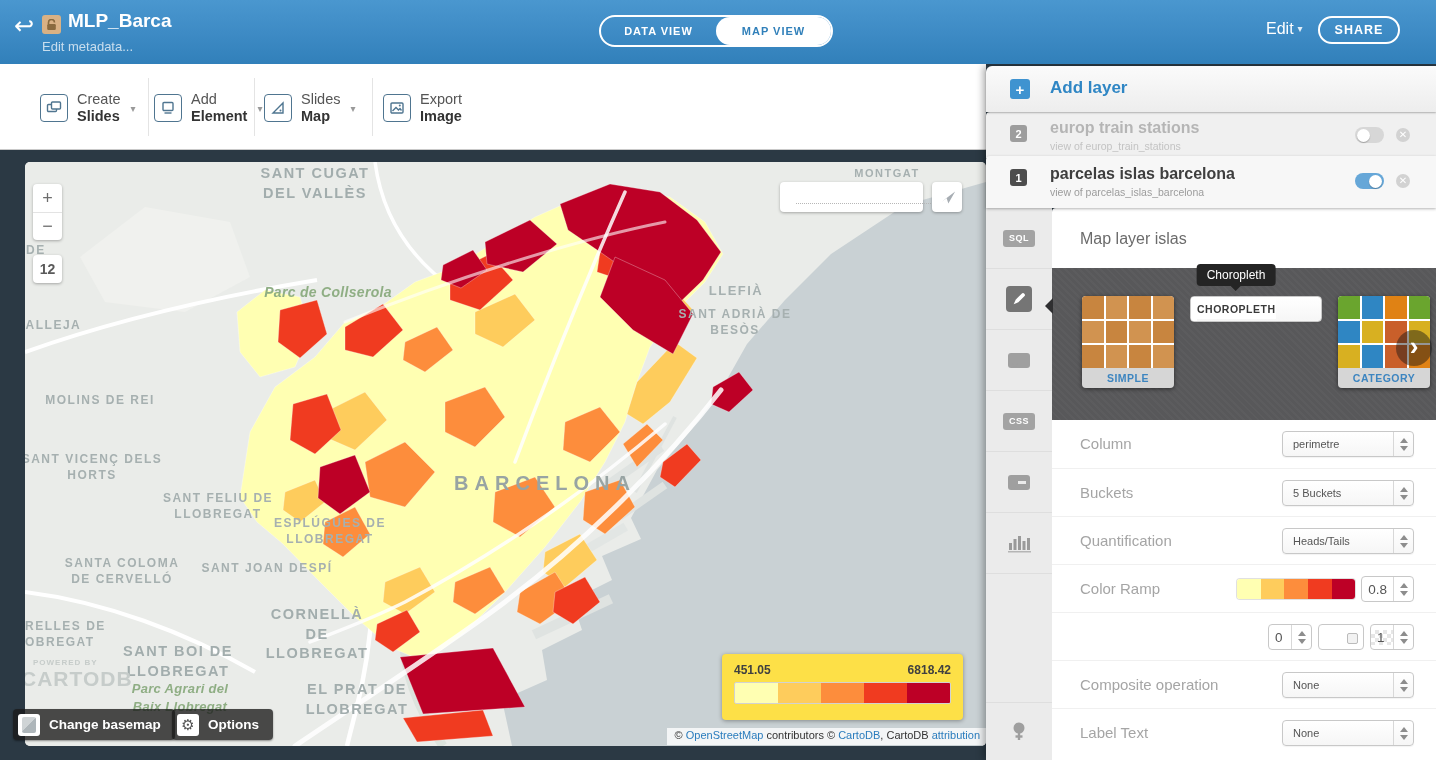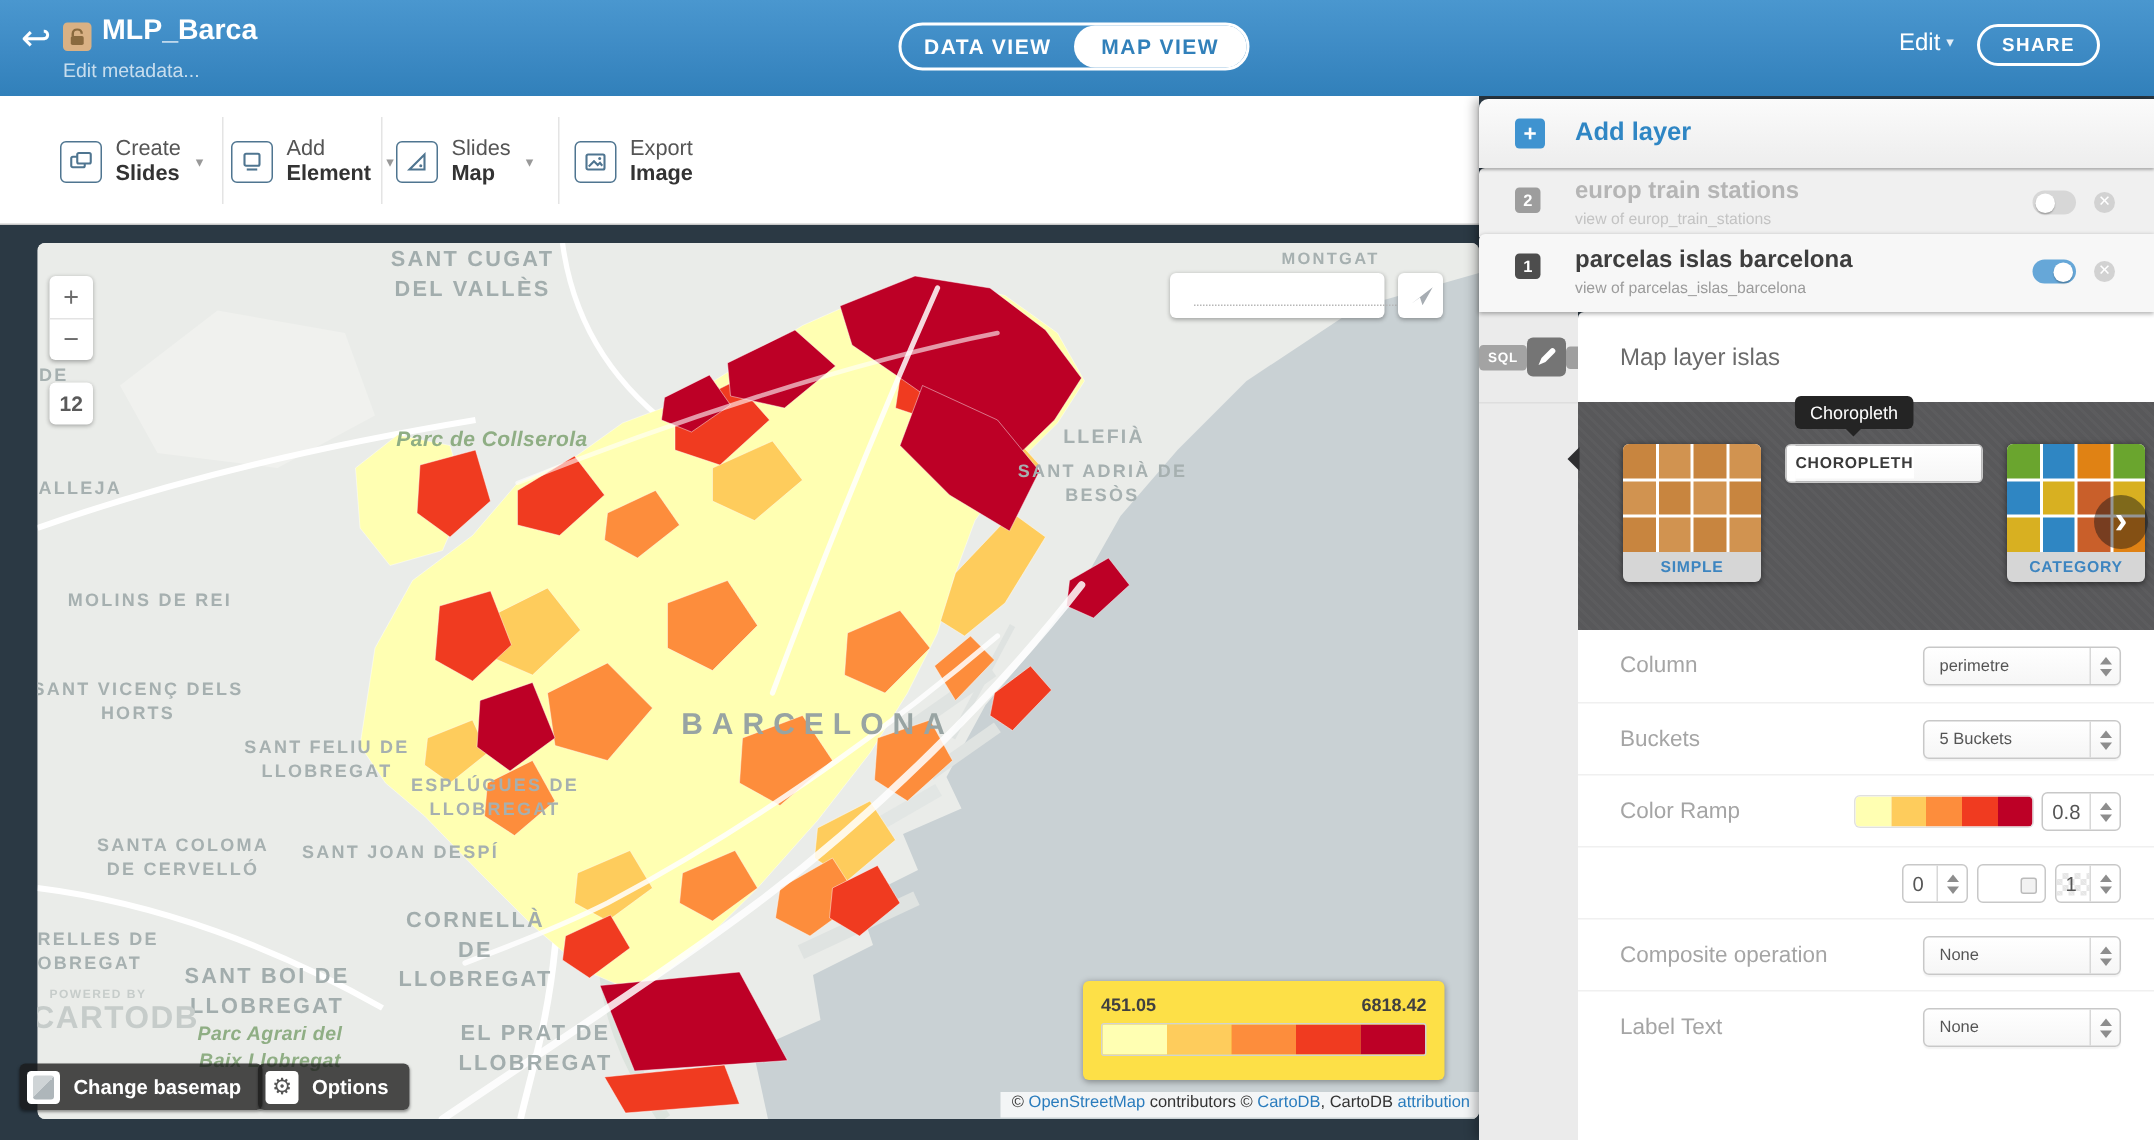--- a/index.html
+++ b/index.html
@@ -8,21 +8,21 @@
 
   
   .topbar { position:absolute; left:0; top:0; width:1436px; height:64px; z-index:40;
     background:linear-gradient(180deg,#4a97cf 0%,#3d8ac4 55%,#3180ba 100%); }
   .back-arrow { position:absolute; left:14px; top:14px; color:#fff; font-size:24px; line-height:24px; cursor:pointer; }
   .lock-badge { position:absolute; left:42px; top:15px; width:19px; height:19px; background:#d9b184; border-radius:3px;
     display:flex; align-items:center; justify-content:center; }
   .vis-title { position:absolute; left:68px; top:10px; color:#fff; font-size:19px; font-weight:bold; }
   .vis-subtitle { position:absolute; left:42px; top:39px; color:rgba(255,255,255,.72); font-size:13px; }
   .view-toggle { position:absolute; left:599px; top:15px; width:234px; height:32px; border:2px solid #fff; border-radius:17px; display:flex; }
-  .vt-seg { flex:1; display:flex; align-items:center; justify-content:center; font-size:14px; font-weight:bold; letter-spacing:1px; color:#fff; cursor:pointer; }
+  .vt-seg { flex:1; display:flex; align-items:center; justify-content:center; font-size:11px; font-weight:bold; letter-spacing:1px; color:#fff; cursor:pointer; }
   .vt-seg.active { background:#fff; border-radius:14px; color:#3180ba; margin:0; }
   .edit-menu { position:absolute; left:1266px; top:20px; color:#fff; font-size:16px; cursor:pointer; }
   .edit-caret { font-size:10px; vertical-align:2px; color:rgba(255,255,255,.85); padding-left:4px; }
   .share-btn { position:absolute; left:1318px; top:16px; width:82px; height:28px; border:2px solid #fff; border-radius:15px;
     color:#fff; font-size:12.5px; font-weight:bold; letter-spacing:1px; display:flex; align-items:center; justify-content:center; cursor:pointer; }
 
   
   .toolbar { position:absolute; left:0; top:64px; width:986px; height:86px; background:#fff; border-bottom:1px solid #c9c9c9; z-index:10; }
   .tool-btn { position:absolute; top:26px; height:36px; display:flex; align-items:center; cursor:pointer; }
   .tool-icon { width:28px; height:28px; border:1.5px solid #4f7590; border-radius:4px; display:flex; align-items:center; justify-content:center; }
@@ -97,21 +97,21 @@
   .toggle { position:absolute; right:52px; width:29px; height:16px; border-radius:9px; cursor:pointer; }
   .disabled .toggle { top:15px; background:#d7d7d7; }
   .on .toggle { top:17px; background:#66a7d8; }
   .knob { position:absolute; top:1.5px; width:13px; height:13px; background:#fff; border-radius:50%; box-shadow:0 1px 1px rgba(0,0,0,.25); }
   .toggle.off .knob { left:2px; } .toggle.ontg .knob { right:2px; }
   .close-x { position:absolute; right:26px; width:14px; height:14px; border-radius:50%; background:#d2d2d2; color:#fff;
     font-size:10px; line-height:14px; text-align:center; font-weight:bold; cursor:pointer; }
   .disabled .close-x { top:16px; } .on .close-x { top:18px; }
 
   .panel-body { position:absolute; left:0; top:142px; width:450px; height:552px; display:flex; }
-  .rail { width:66px; background:#ebebeb; display:flex; flex-direction:row; }
+  .rail { width:66px; background:#ebebeb; display:flex; flex-direction:column; }
   .rail-item { height:61px; border-bottom:1px solid #dedede; display:flex; align-items:center; justify-content:center; cursor:pointer; }
   .rail-spacer { flex:1; }
   .rail-bottom { height:58px; border-top:1px solid #dedede; display:flex; align-items:center; justify-content:center; cursor:pointer; }
   .code-badge { width:32px; height:17px; background:#a3a3a3; border-radius:3px; color:#fff; font-size:9px; font-weight:bold;
     letter-spacing:.5px; display:flex; align-items:center; justify-content:center; }
   .bubble-ic { width:22px; height:15px; background:#9f9f9f; border-radius:3px; position:relative; }
   .bubble-ic:after { content:""; position:absolute; left:4px; bottom:-5px; border:5px solid transparent; border-top-color:#9f9f9f; border-left-width:3px; border-right-width:3px; }
   .tooltip-ic { width:22px; height:15px; background:#9f9f9f; border-radius:3px; position:relative; }
   .tooltip-ic:before { content:""; position:absolute; left:2px; bottom:-4px; border:4px solid transparent; border-top-color:#9f9f9f; border-right-width:2px; }
   .tooltip-ic:after { content:""; position:absolute; right:4px; top:6px; width:8px; height:3px; background:#ebebeb; }
@@ -525,20 +525,32 @@
               <span class="sel">
                 <span class="sval">5 Buckets</span>
                 <span class="stepper">
                   <span class="tri-up"></span>
                   <span class="tri-dn"></span>
                 </span>
               </span>
             </span>
         </div>
         <div class="frow">
+          <span class="flabel">Quantification</span>
+          <span class="fcontrol">
+              <span class="sel">
+                <span class="sval">Heads/Tails</span>
+                <span class="stepper">
+                  <span class="tri-up"></span>
+                  <span class="tri-dn"></span>
+                </span>
+              </span>
+            </span>
+        </div>
+        <div class="frow">
           <span class="flabel">Color Ramp</span>
           <span class="fcontrol">
             <span class="rampbar">
               <div style="background:#FFFFB2"></div>
                 <div style="background:#FECC5C"></div>
                 <div style="background:#FD8D3C"></div>
                 <div style="background:#F03B20"></div>
                 <div style="background:#BD0026"></div>
             </span>
             <span class="numbox">

